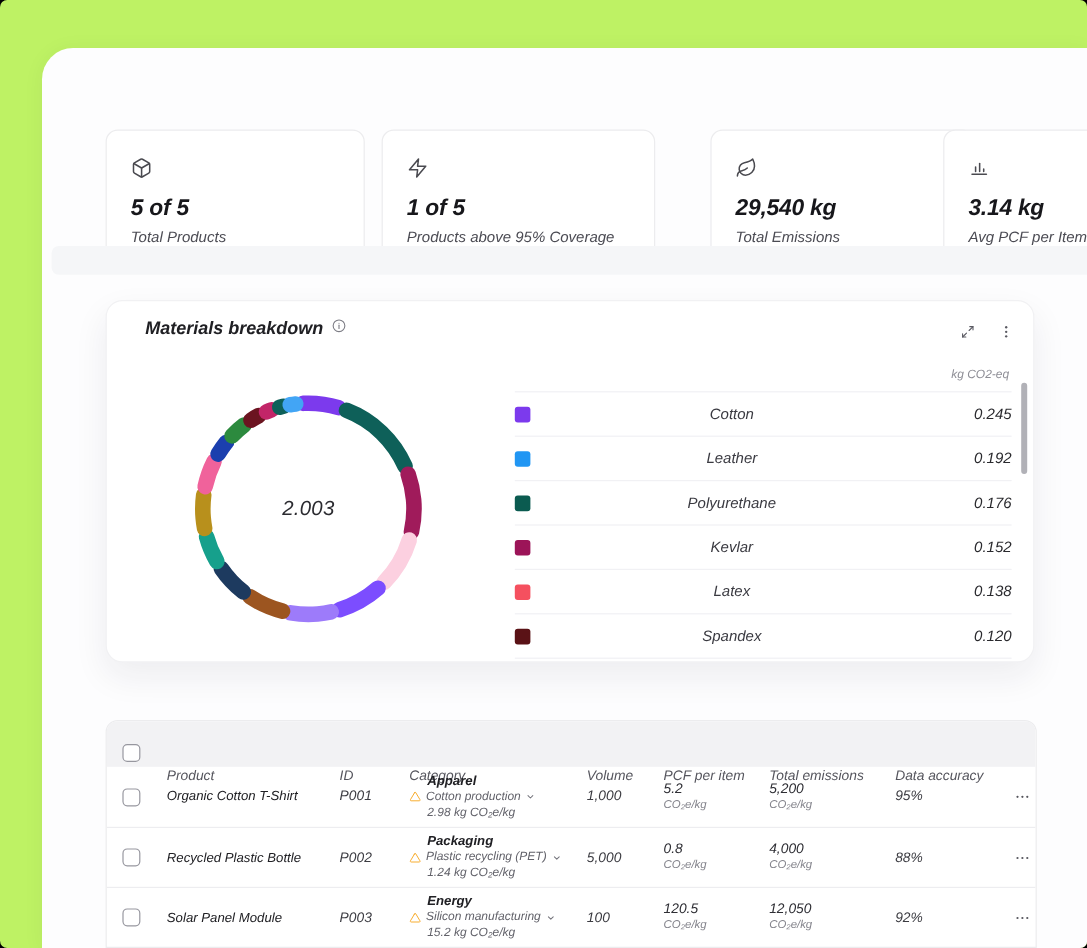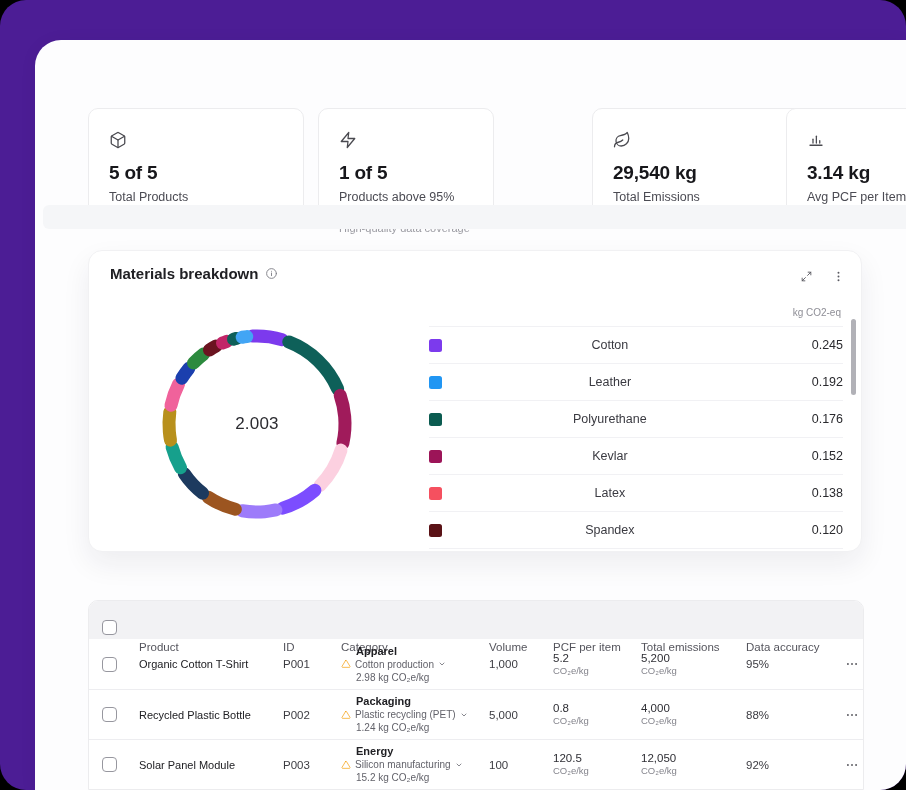--- a/index.html
+++ b/index.html
@@ -1,31 +1,31 @@
 <!DOCTYPE html>
 <html><head>
 <meta charset="utf-8">
 <style>
   * { margin:0; padding:0; box-sizing:border-box; }
   html,body { width:906px; height:790px; background:#000; font-family:"Liberation Sans","DejaVu Sans",sans-serif; }
-  .page { position:absolute; inset:0; width:906px; height:790px; background:#4c1d95; border-radius:26px; overflow:hidden; }
+  .page { position:absolute; inset:0; width:906px; height:790px; background:#bef264; border-radius:6px; overflow:hidden;font-style:italic; }
   .panel { position:absolute; left:35px; top:40px; right:0; bottom:0; background:#fdfdfe; border-radius:26px 0 0 0; box-shadow:0 2px 18px rgba(30,30,60,.05); }
 
   
   .stat-card { position:absolute; top:68px; height:118px; background:#fff; border:1px solid #ececee; border-radius:10px; padding:22px 20px; }
   .stat-card .icn { width:18px; height:18px; color:#4a4a50; }
   .stat-value { margin-top:9px; font-size:19px; font-weight:700; color:#17171b; letter-spacing:-.2px; }
   .stat-label { margin-top:6px; font-size:12.5px; color:#4b4b53; }
   .stat-sub   { margin-top:4px; font-size:11px; color:#9a9aa1; }
 
   .band { position:absolute; left:43px; right:0; top:205px; height:24px; background:#f5f6f8; border-radius:6px 0 0 6px; }
 
   
   .mat-card { position:absolute; left:88px; top:250px; width:774px; height:302px; background:#fff; border:1px solid #f1f1f3; border-radius:14px; box-shadow:0 12px 28px rgba(25,25,60,.07); overflow:hidden; }
-  .mat-title-row { position:absolute; left:21px; top:14px; display:flex; align-items:center; gap:7px; }
+  .mat-title-row { position:absolute; left:32px; top:14px; display:flex; align-items:flex-start; gap:7px; }
   .mat-title { font-size:15px; font-weight:600; color:#202024; }
   .mat-info { width:13px; height:13px; color:#7d7d85; }
   .mat-actions { position:absolute; right:12px; top:14px; display:flex; gap:10px; }
   .icon-btn { width:22px; height:22px; display:flex; align-items:center; justify-content:center; color:#5a5a62; border-radius:5px; cursor:pointer; }
   .icon-btn svg { width:13px; height:13px; }
 
   .donut-wrap { position:absolute; left:68px; top:73px; width:200px; height:200px; }
   .donut-center { position:absolute; inset:0; display:flex; align-items:center; justify-content:center; font-size:17px; color:#2b2b30; letter-spacing:.2px; }
 
   .legend { position:absolute; left:340px; right:18px; top:52px; }
@@ -66,21 +66,21 @@
     <div class="stat-card" style="left:53px;width:216px;">
       <svg class="icn stroke" viewBox="0 0 24 24">
           <path d="M21 16V8a2 2 0 0 0-1-1.73l-7-4a2 2 0 0 0-2 0l-7 4A2 2 0 0 0 3 8v8a2 2 0 0 0 1 1.73l7 4a2 2 0 0 0 2 0l7-4A2 2 0 0 0 21 16z"></path>
           <path d="M3.3 7 12 12l8.7-5"></path>
           <path d="M12 22V12"></path>
         </svg>
       <div class="stat-value">5 of 5</div>
       <div class="stat-label">Total Products</div>
       <div class="stat-sub">Products in current view</div>
     </div>
-    <div class="stat-card" style="left:283px;width:176px;">
+    <div class="stat-card" style="left:283px;width:228px;">
       <svg class="icn stroke" viewBox="0 0 24 24">
           <path d="M13 2 3 14h9l-1 8 10-12h-9l1-8z"></path>
         </svg>
       <div class="stat-value">1 of 5</div>
       <div class="stat-label">Products above 95% Coverage</div>
       <div class="stat-sub">High-quality data coverage</div>
     </div>
     <div class="stat-card" style="left:517px;width:220px;margin-left:40px;">
       <svg class="icn stroke" viewBox="0 0 24 24">
           <path d="M11 20A7 7 0 0 1 9.8 6.1C15.5 5 17 4.5 19 2c1 2 2 4.2 2 8 0 5.5-4.8 10-10 10z"></path>

